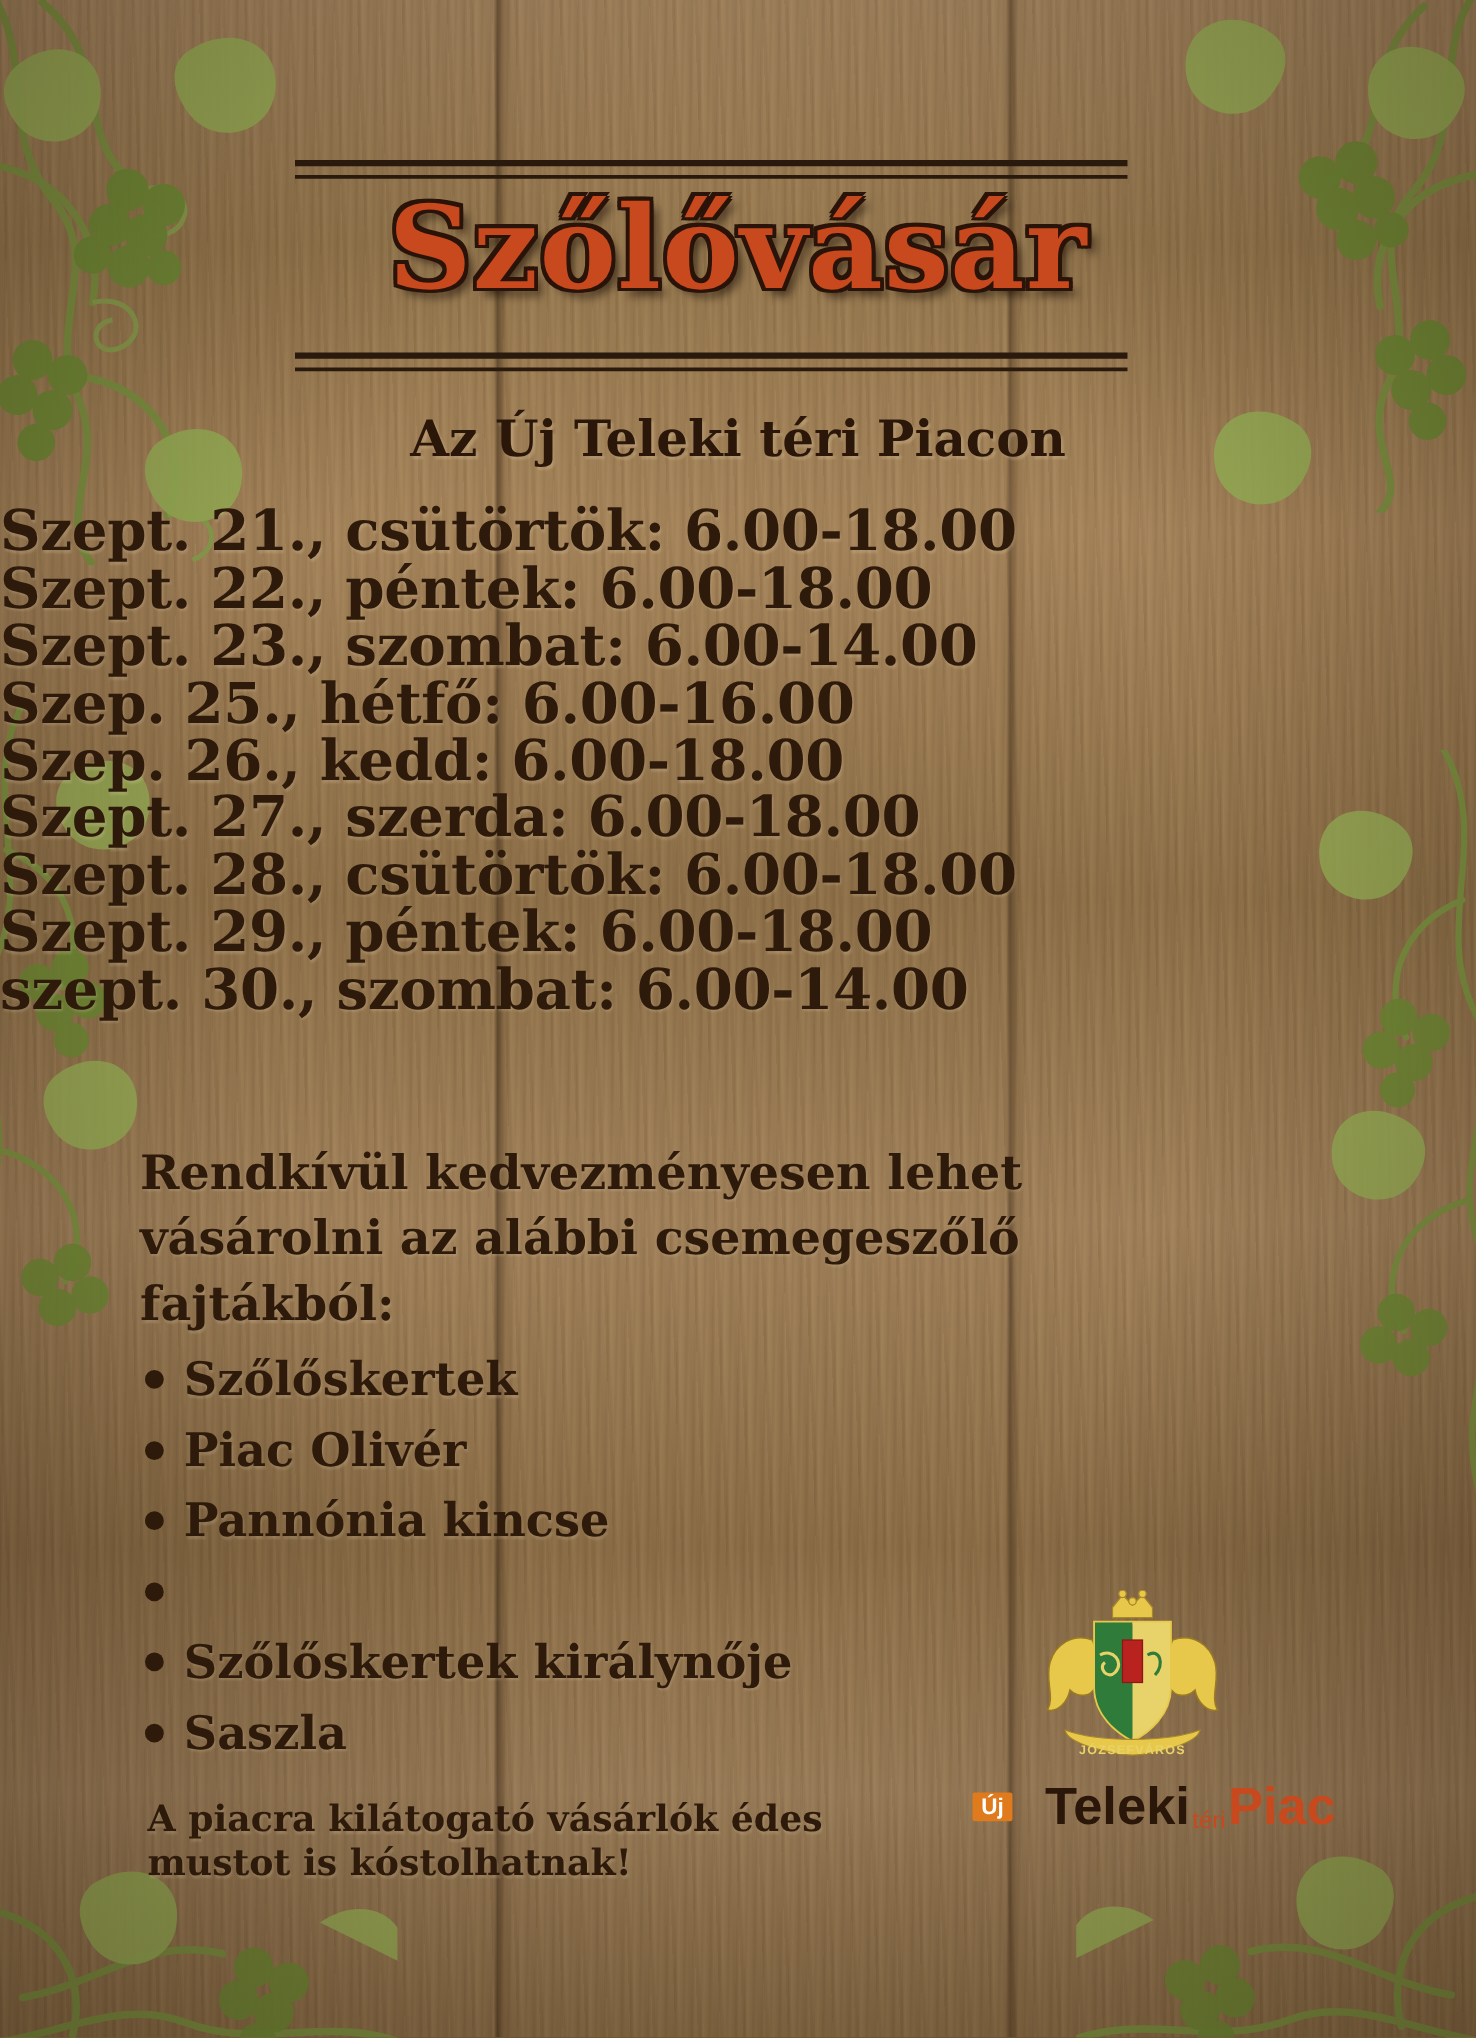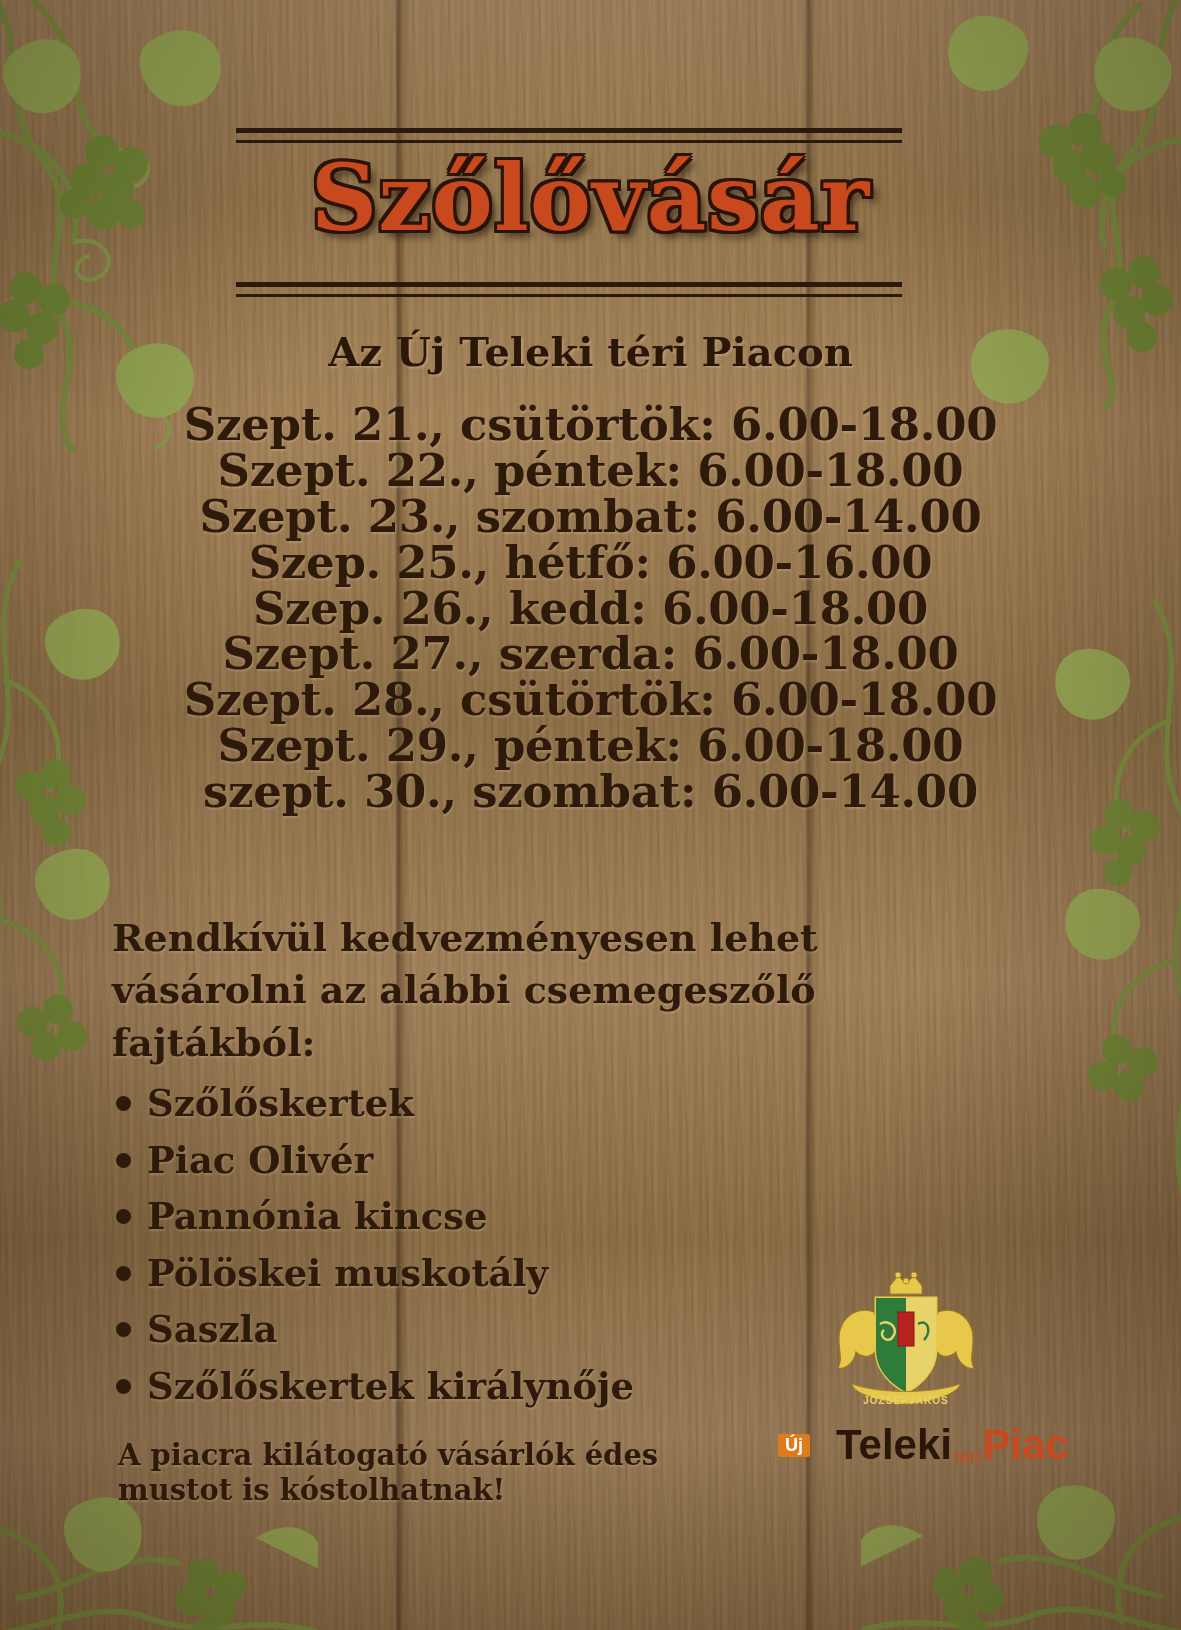--- a/index.html
+++ b/index.html
@@ -134,21 +134,20 @@
     font-weight: 700;
     color: #2b1709;
     text-shadow: 2px 2px 2px rgba(255,235,200,0.22);
   }
 
   .schedule {
     position: absolute;
     top: 402px;
     left: 0;
     width: 1181px;
-    text-align: center;
   }
   .schedule-line {
     font-size: 45px;
     font-weight: 700;
     color: #2e1a0a;
     line-height: 1.02;
     letter-spacing: -0.3px;
     text-shadow: 1px 2px 2px rgba(255,240,210,0.18);
     white-space: nowrap;
   }
@@ -441,23 +440,23 @@
       <div class="schedule-line">Szept. 29., péntek: 6.00-18.00</div>
       <div class="schedule-line">szept. 30., szombat: 6.00-14.00</div>
     </div>
 
     <div class="intro">Rendkívül kedvezményesen lehet vásárolni az alábbi csemegeszőlő fajtákból:</div>
 
     <div class="varieties">
       <div class="variety"><span class="dot"></span><span>Szőlőskertek</span></div>
       <div class="variety"><span class="dot"></span><span>Piac Olivér</span></div>
       <div class="variety"><span class="dot"></span><span>Pannónia kincse</span></div>
-      <div class="variety"><span class="dot"></span><span>Pölöskei muskotály</span></div>
+      <div class="variety"><span class="dot"></span></div>
+      <div class="variety"><span class="dot"></span><span>Szőlőskertek királynője</span></div>
       <div class="variety"><span class="dot"></span><span>Saszla</span></div>
-      <div class="variety"><span class="dot"></span><span>Szőlőskertek királynője</span></div>
     </div>
 
     <div class="footnote">A piacra kilátogató vásárlók édes mustot is kóstolhatnak!</div>
 
     <div class="crest">
       <svg width="176" height="140" viewBox="0 0 176 140">
 
         <g fill="#e8c84a" stroke="#a8862a" stroke-width="1">
           <path d="M72,14 L80,4 L88,12 L96,4 L104,14 L104,22 L72,22 Z"></path>
           <circle cx="80" cy="3" r="3"></circle>

